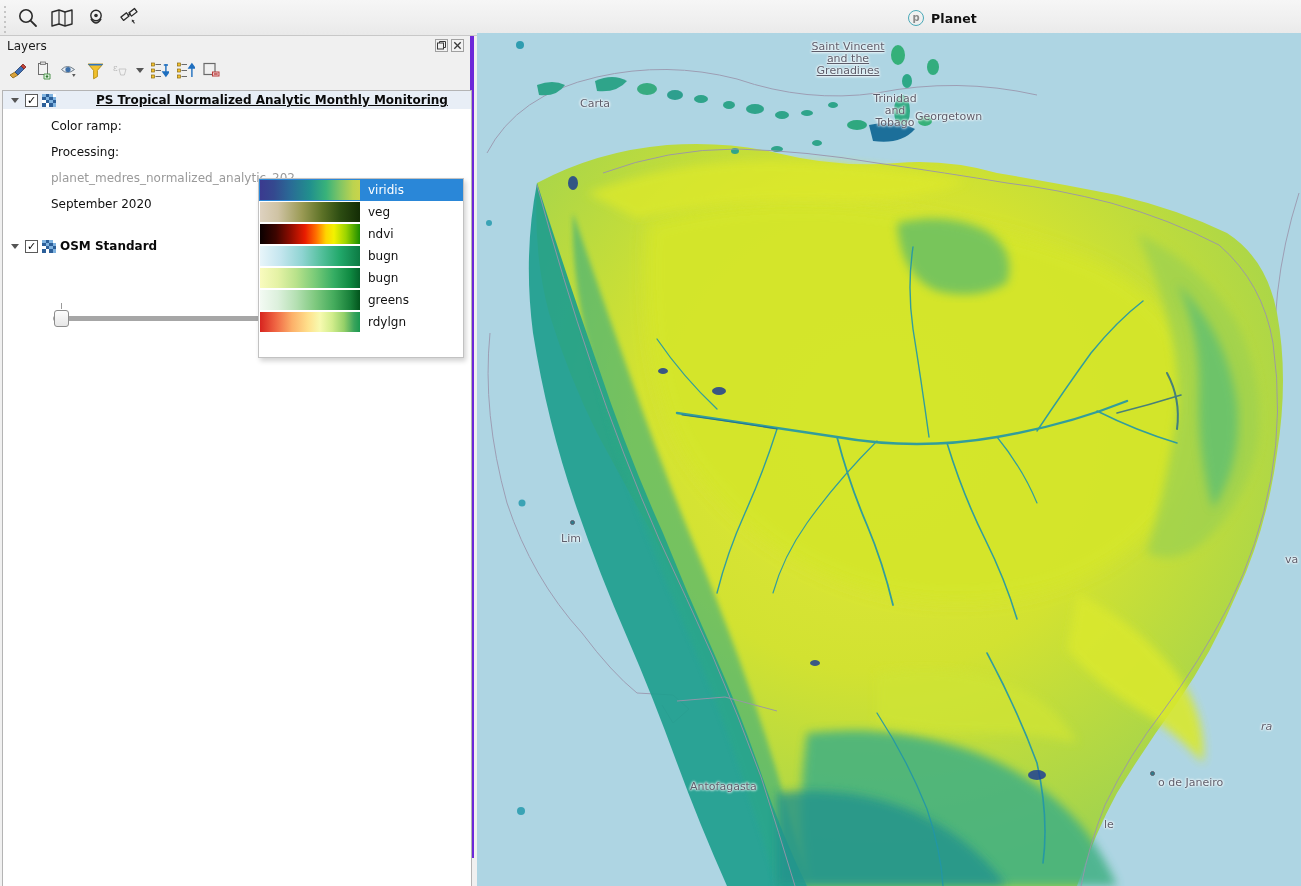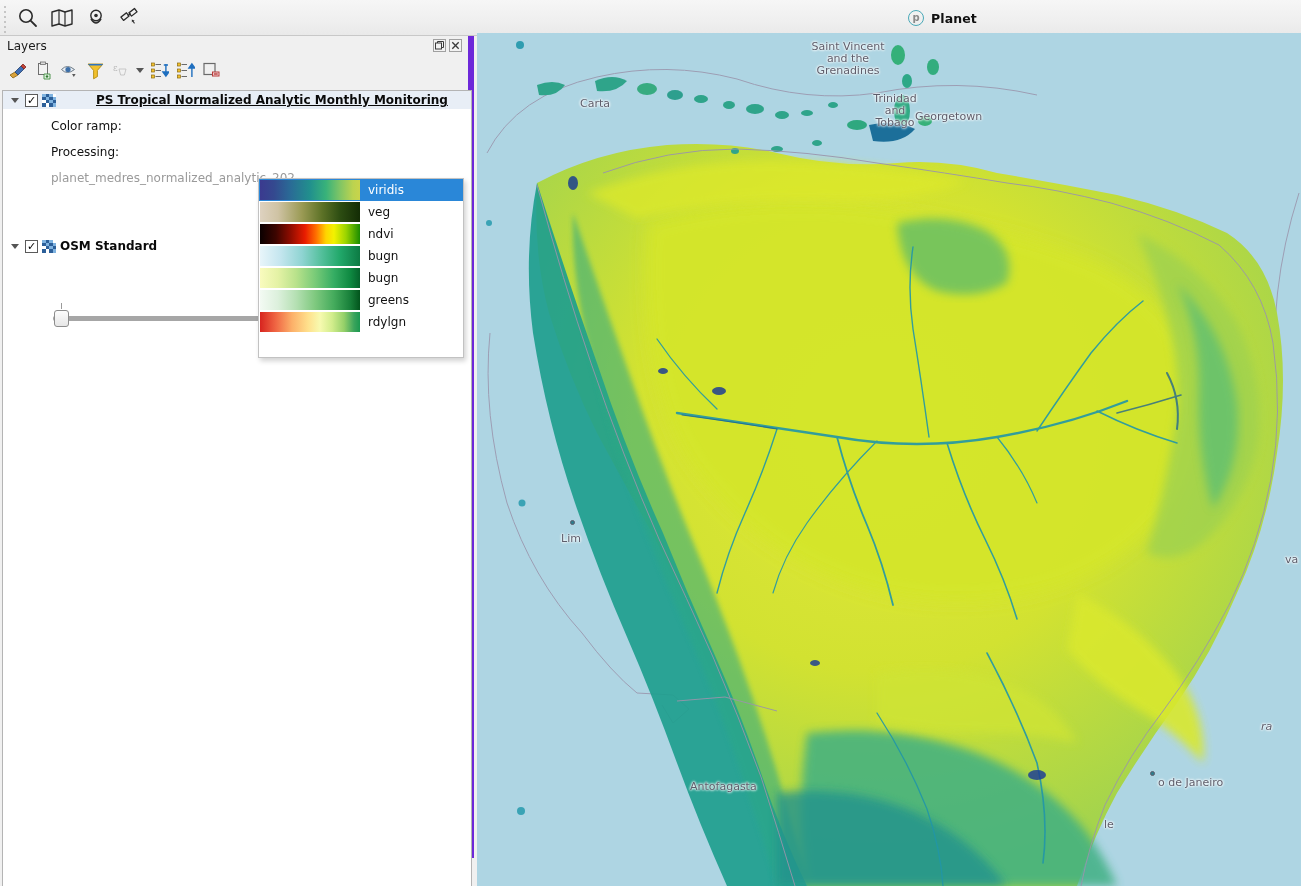--- a/index.html
+++ b/index.html
@@ -42,21 +42,21 @@
     display:flex; align-items:center; justify-content:center;
     font-size: 10px; font-weight: 700; color: #8a8a8a;
     font-family: "DejaVu Sans", sans-serif; line-height: 1;
   }
   .planet-name { font-weight: 700; font-size: 12.5px; color: #111; letter-spacing: .1px; }
 
   
   .panel {
     position: absolute; left: 0; top: 36px; width: 474px; height: 822px;
     background: #f0f0f0;
-    border-right: 6px solid #6d28d9;
+    border-right: 4px solid #6d28d9;
   }
   .panel-title {
     position: relative; height: 20px; padding: 3px 0 0 7px;
     font-size: 12px; color: #1b1b1b;
   }
   .panel-title-btns { position: absolute; right: 6px; top: 3px; display: flex; gap: 3px; }
   .ptbtn {
     width: 13px; height: 13px; border: 1px solid #a0a0a0; background: #f2f2f2;
     display:flex; align-items:center; justify-content:center; cursor: pointer;
   }
@@ -343,20 +343,23 @@
 
       <div class="widget-block">
         <div class="wrow">
           <span class="wlabel dark">Color ramp:</span>
         </div>
         <div class="wrow">
           <span class="wlabel dark">Processing:</span>
         </div>
         <div class="wrow">
           <span class="wlabel muted">planet_medres_normalized_analytic_202</span>
+        </div>
+        <div class="wrow">
+          <span class="wlabel dark">September 2020</span>
         </div>
       </div>
 
       <div class="combo">
         <span>ndvi</span>
         <span class="combo-arrow">
           <svg width="9" height="6" viewBox="0 0 9 6">
               <path d="M0 0 L9 0 L4.5 6 Z" fill="#5a5a5a"></path>
             </svg>
         </span>
@@ -586,21 +589,21 @@
           <path d="M742 212 Q786 250 796 310 Q806 380 794 446 Q782 512 752 572"></path>
           <path d="M752 572 Q722 630 686 678 Q652 722 628 772 Q612 812 604 853"></path>
           <path d="M60 152 Q86 248 114 330"></path>
           <path d="M114 330 Q146 424 182 506"></path>
           <path d="M182 506 Q210 566 236 624"></path>
           <path d="M236 624 Q262 684 284 744 Q302 800 318 853"></path>
           <path d="M200 668 L248 664 L300 678"></path>
         </g>
       </svg>
 
-      <div class="maplabel ctr" style="left:316px; top:8px; width:110px;">Saint Vincent
+      <div class="maplabel ctr" style="left:316px; top:8px; width:110px;text-decoration:underline;">Saint Vincent
 and the
 Grenadines</div>
       <div class="maplabel ctr" style="left:378px; top:60px; width:80px;">Trinidad
 and
 Tobago</div>
       <div class="maplabel" style="left:103px; top:65px;">Carta</div>
       <div class="maplabel" style="left:438px; top:78px;">Georgetown</div>
       <div class="maplabel" style="left:84px; top:500px;">Lim</div>
       <div class="maplabel" style="left:165px; top:748px;margin-left:48px;">Antofagasta</div>
       <div class="maplabel" style="left:681px; top:744px;">o de Janeiro</div>

